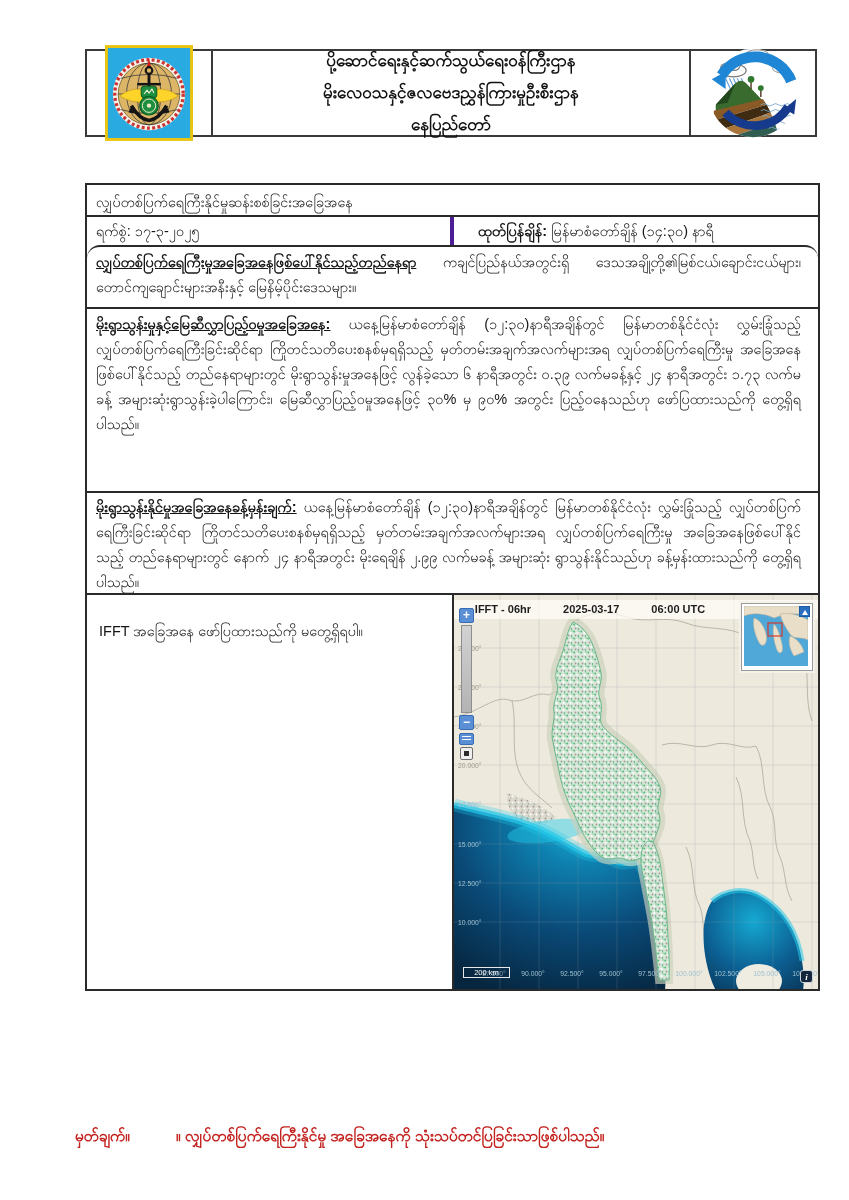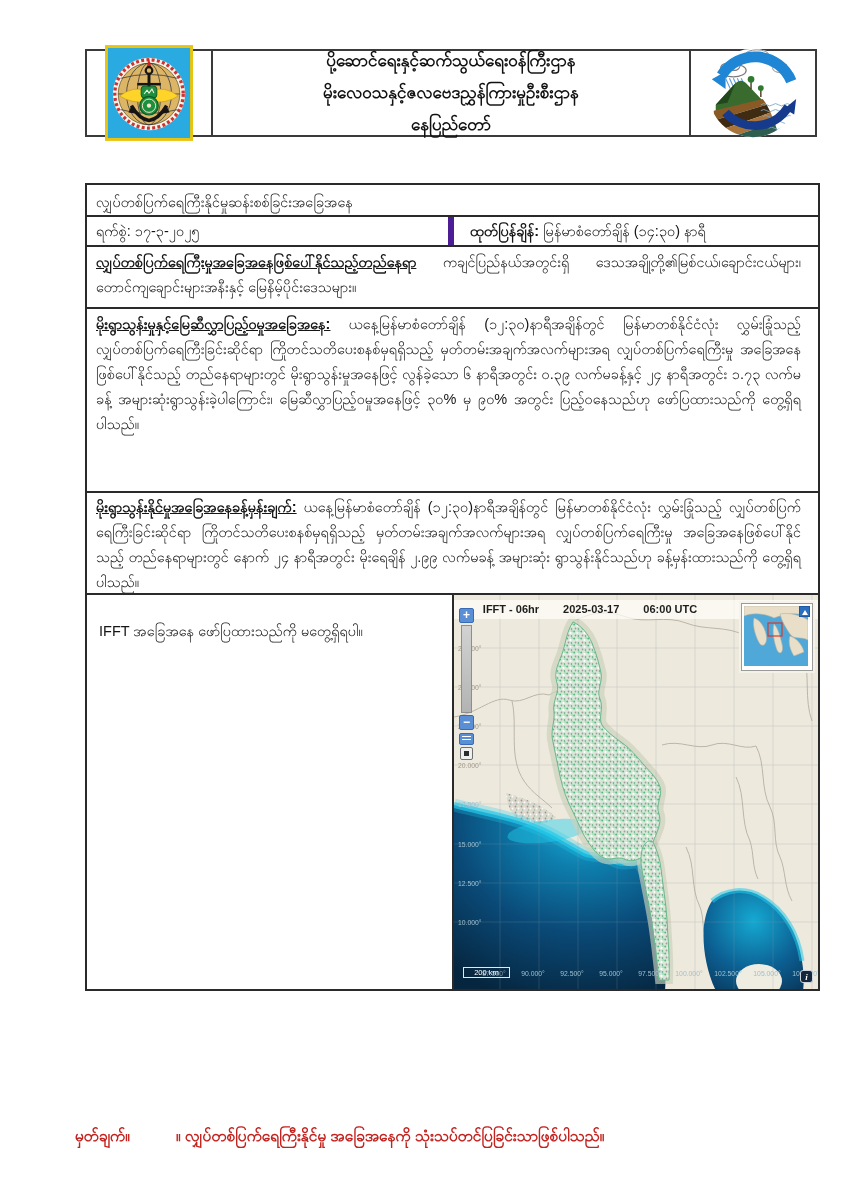--- a/index.html
+++ b/index.html
@@ -15,40 +15,40 @@
     font-weight:bold; font-size:17px; line-height:32px; color:#111; }
   .header-logo-right { width:124px; }
 
   
   .main-table { position:absolute; left:85px; top:183px; width:735px; border:2px solid #2a2a2a; background:#fff; }
   .trow { border-top:2px solid #2a2a2a; position:relative; font-size:14.5px; line-height:25px; }
   .trow:first-child { border-top:none; }
   .cell-pad { padding:3px 17px 0 9px; }
   .row-title { height:30px; line-height:28px; }
   .row-meta { height:30px; display:flex; }
-  .row-meta .meta-left { width:367px; border-right:6px solid #4c1d95; padding:0 9px; line-height:28px; }
-  .row-meta .meta-right { flex:1; padding:0 16px; line-height:28px; }
-  .row-sec3 { height:62px; }
+  .row-meta .meta-left { width:367px; border-right:4px solid #4c1d95; padding:0 9px; line-height:28px; }
+  .row-meta .meta-right { flex:1; padding:0 24px; line-height:28px; }
+  .row-sec3 { height:62px;border-radius:13px; }
   .row-sec4 { height:156px; padding-top:3px; }
   .row-sec5 { height:102px; padding-top:2px;margin-top:28px; }
   .sec-body { text-align:justify; overflow:hidden; }
   .lead { font-weight:bold; text-decoration:underline; }
   .bold { font-weight:bold; }
 
   .row-ifft { height:396px; display:flex; }
   .ifft-left { width:367px; border-right:2px solid #2a2a2a; padding:10px 12px; }
   .ifft-heading { font-weight:bold; text-decoration:underline; font-size:16.5px; line-height:22px; }
   .ifft-body { margin-top:14px; font-size:14.5px; }
 
   
   .map-cell { flex:1; position:relative; overflow:hidden; background:#ede9dd; }
   .map-svg { position:absolute; left:0; top:0; }
   .map-strip { position:absolute; left:0; right:0; top:5px; height:19px; z-index:2;
     background:rgba(255,253,246,0.72); display:flex; align-items:center; justify-content:center;
-    gap:24px; padding-right:92px; font-size:11px; font-weight:bold; color:#1d1d1d; }
+    gap:32px; padding-right:92px; font-size:11px; font-weight:bold; color:#1d1d1d; }
   .mapbtn { position:absolute; z-index:4; text-align:center; cursor:pointer; }
   .zoom-in  { left:5px; top:13px;  width:15px; height:15px; background:#5a8fd6; border:1px solid #396bb5; border-radius:2px; color:#fff; font:bold 12px/13px "Liberation Sans",sans-serif; }
   .zoom-track { position:absolute; z-index:3; left:7px; top:30px; width:11px; height:88px;
     background:linear-gradient(#d2d2d2,#b3b3b3); border:1px solid #8e8e8e; cursor:pointer; }
   .zoom-out { left:5px; top:120px; width:15px; height:15px; background:#5a8fd6; border:1px solid #396bb5; border-radius:2px; color:#fff; font:bold 12px/12px "Liberation Sans",sans-serif; }
   .layers-btn { left:5px; top:138px; width:15px; height:12px; background:#5a8fd6; border:1px solid #396bb5; border-radius:2px; }
   .layers-icon { display:block; margin:2px auto 0; width:9px; height:6px;
     background:repeating-linear-gradient(#fff 0 1px, transparent 1px 3px); }
   .extent-btn { left:6px; top:152px; width:13px; height:13px; background:#efefef; border:1px solid #6f6f6f; border-radius:2px; }
   .extent-icon { display:block; margin:3px auto 0; width:5px; height:5px; background:#2b2b2b; }

